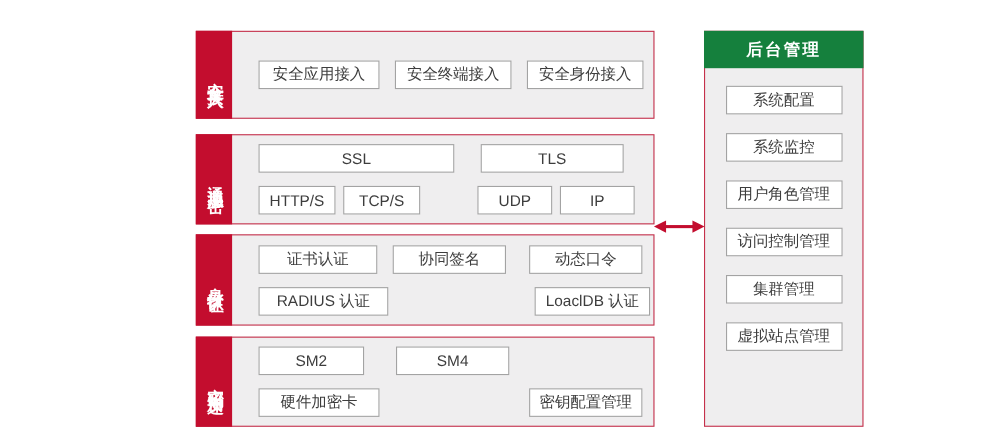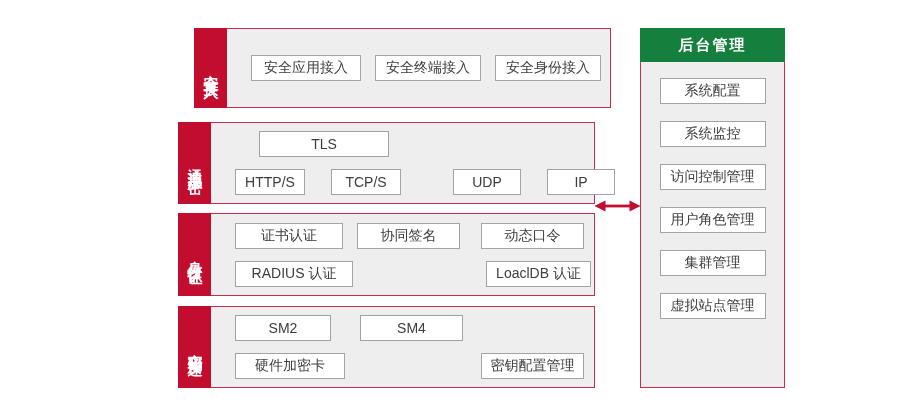--- a/index.html
+++ b/index.html
@@ -14,29 +14,29 @@
              writing-mode:vertical-rl;text-orientation:upright;
              font-size:15px;font-weight:bold;letter-spacing:3px;}
   .row-content{flex:1;display:flex;flex-direction:column;justify-content:center;
                gap:12px;padding-left:24px;box-sizing:border-box;}
   .line{display:flex;}
 
   .box{background:#ffffff;border:1px solid #a3a3a3;color:#3d3d3d;font-size:14px;
        height:26px;display:flex;align-items:center;justify-content:center;
        box-sizing:border-box;white-space:nowrap;}
 
-  .r1{top:28px;height:80px;margin-left:16px;}
+  .r1{top:28px;height:80px;}
   .r2{top:122px;height:82px;}
   .r3{top:213px;height:83px;}
   .r4{top:306px;height:82px;}
 
   .w68{width:68px}.w70{width:70px}.w96{width:96px}.w100{width:100px}
   .w103{width:103px}.w105{width:105px}.w106{width:106px}.w108{width:108px}
   .w110{width:110px}.w113{width:118px}.w146{width:130px}.w178{width:178px}
-  .ml10{margin-left:26px}.ml14{margin-left:14px}.ml21{margin-left:21px}
+  .ml10{margin-left:7px}.ml14{margin-left:14px}.ml21{margin-left:21px}
   .ml24{margin-left:24px}.ml29{margin-left:29px}.ml52{margin-left:52px}
   .ml133{margin-left:133px}.ml136{margin-left:136px}
 
   
   .arrow{position:absolute;left:594px;top:198px;width:47px;height:16px;}
 
   
   .panel{position:absolute;left:640px;top:28px;width:145px;height:360px;
          background:#efeeef;border:1px solid #c5304b;box-sizing:border-box;}
   .panel-header{height:34px;margin:-1px -1px 0 -1px;background:#15803d;color:#ffffff;
@@ -59,20 +59,21 @@
         <div class="box w106 ml14">安全终端接入</div>
         <div class="box w106 ml14">安全身份接入</div>
       </div>
     </div>
   </div>
 
   <div class="row r2">
     <div class="row-label">通道加密</div>
     <div class="row-content">
       <div class="line">
+        <div class="box w178">SSL</div>
         <div class="box w146 ml24">TLS</div>
       </div>
       <div class="line">
         <div class="box w70">HTTP/S</div>
         <div class="box w70 ml10">TCP/S</div>
         <div class="box w68 ml52">UDP</div>
         <div class="box w68 ml10">IP</div>
       </div>
     </div>
   </div>
@@ -110,20 +111,20 @@
     <rect x="9" y="6.6" width="29" height="2.8" fill="#c30d2e"></rect>
     <polygon points="0.5,8 11.5,2.5 11.5,13.5" fill="#c30d2e"></polygon>
     <polygon points="46.5,8 35.5,2.5 35.5,13.5" fill="#c30d2e"></polygon>
   </svg>
 
   <div class="panel">
     <div class="panel-header">后台管理</div>
     <div class="panel-items">
       <div class="box">系统配置</div>
       <div class="box">系统监控</div>
+      <div class="box">用户角色管理</div>
       <div class="box">访问控制管理</div>
-      <div class="box">用户角色管理</div>
       <div class="box">集群管理</div>
       <div class="box">虚拟站点管理</div>
     </div>
   </div>
 
 </div>
 
 </body></html>

